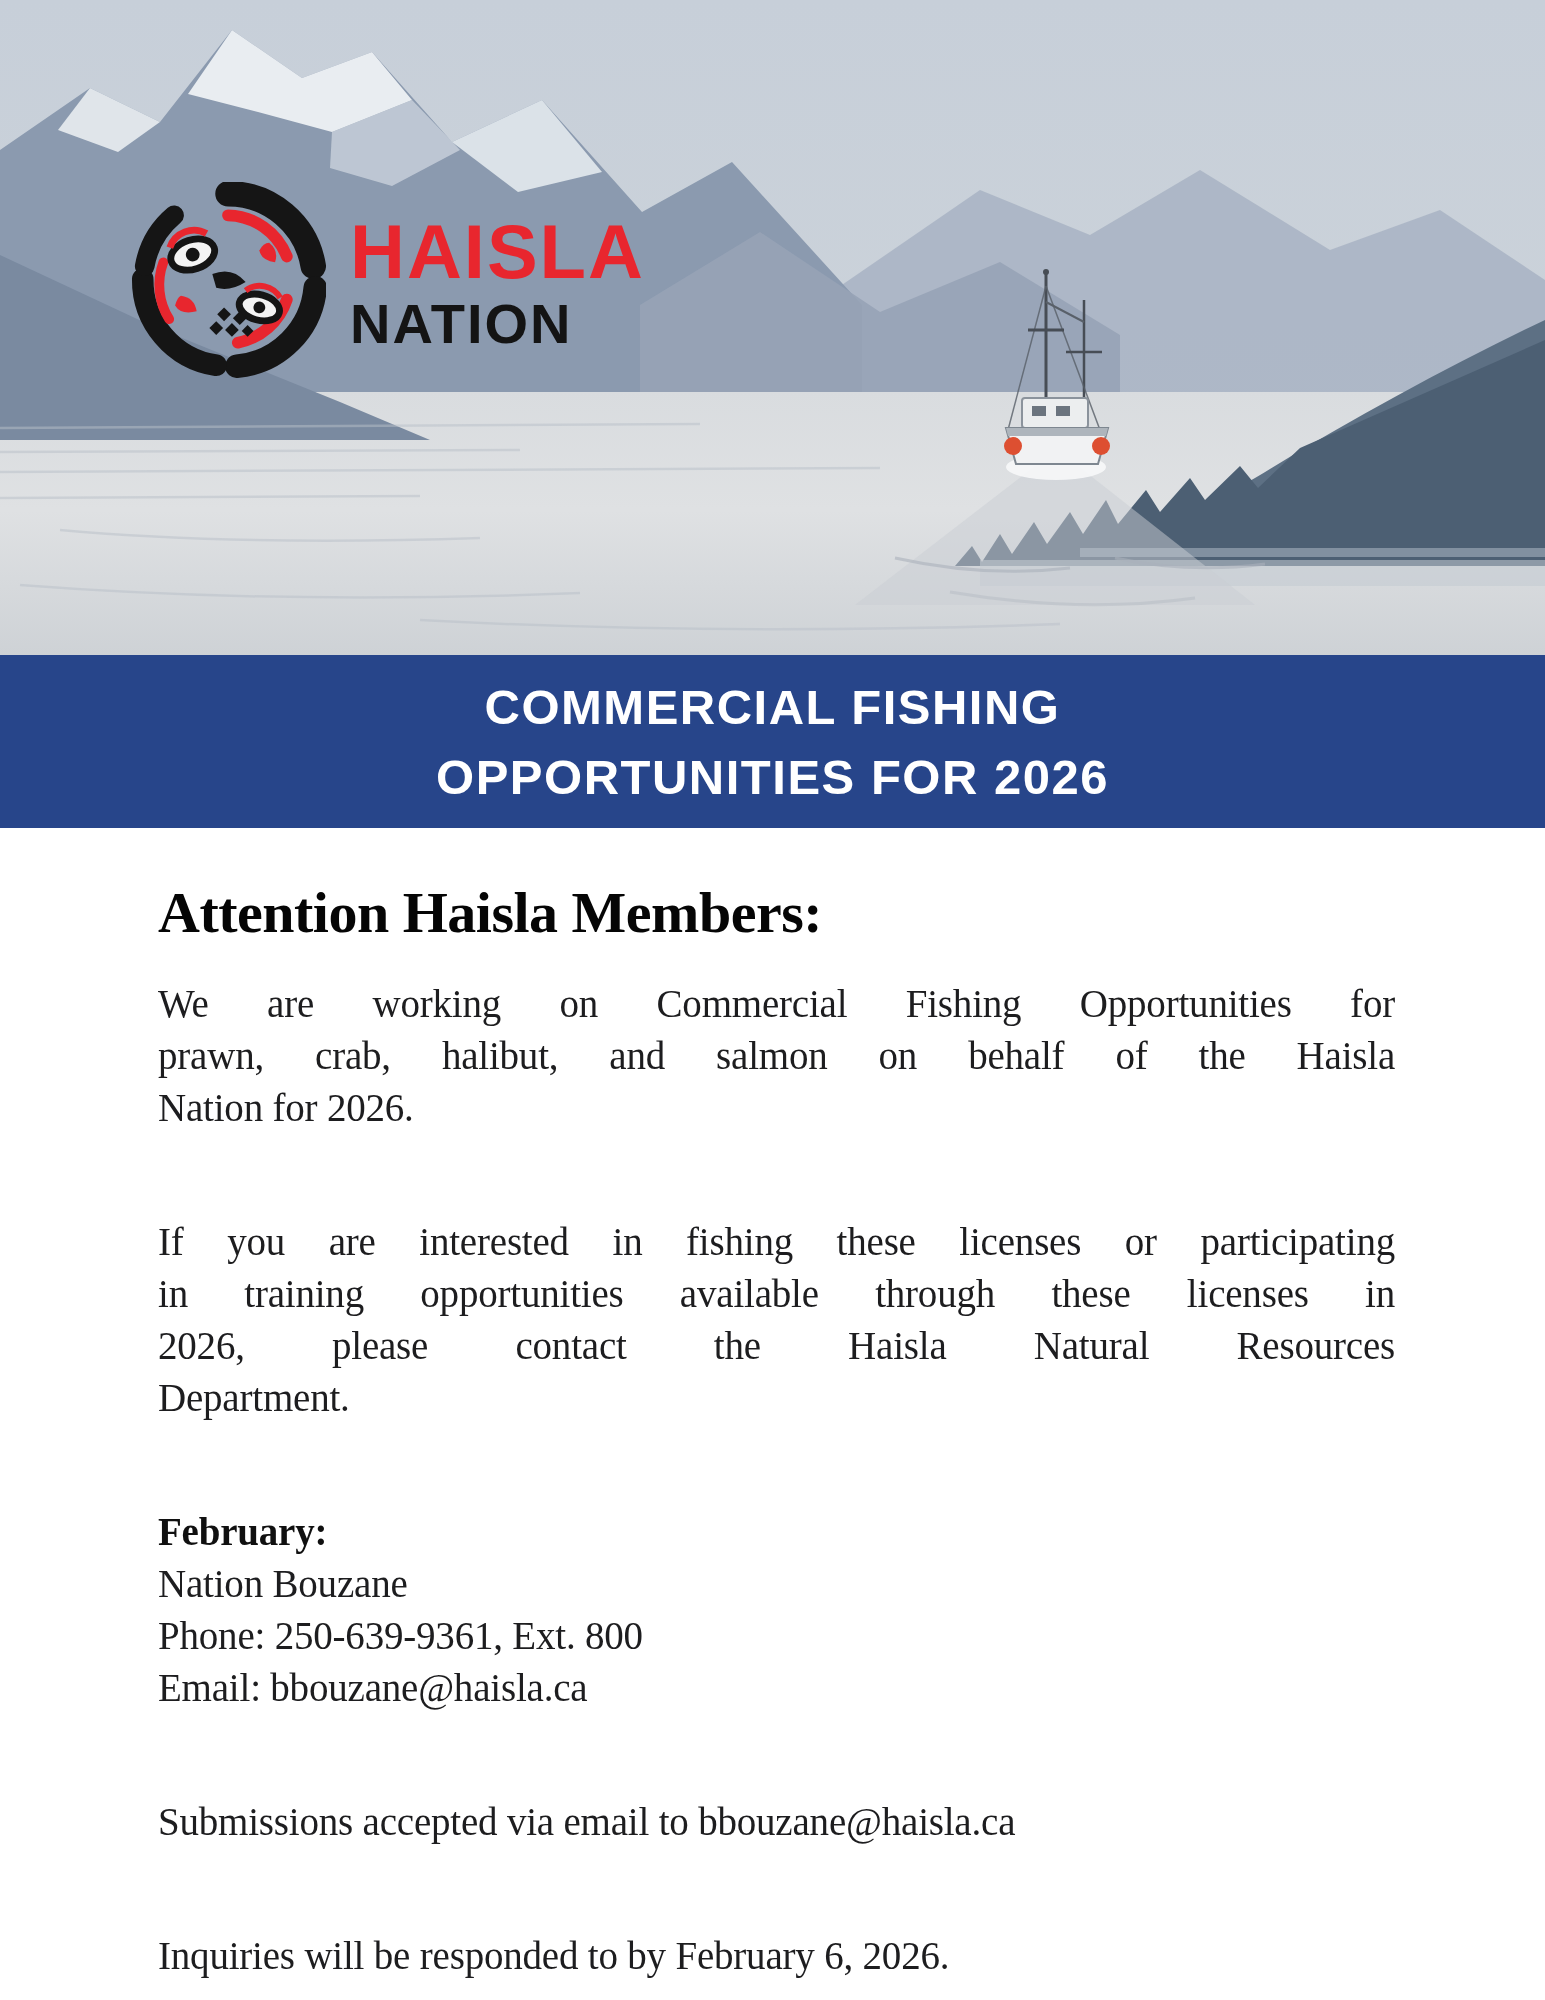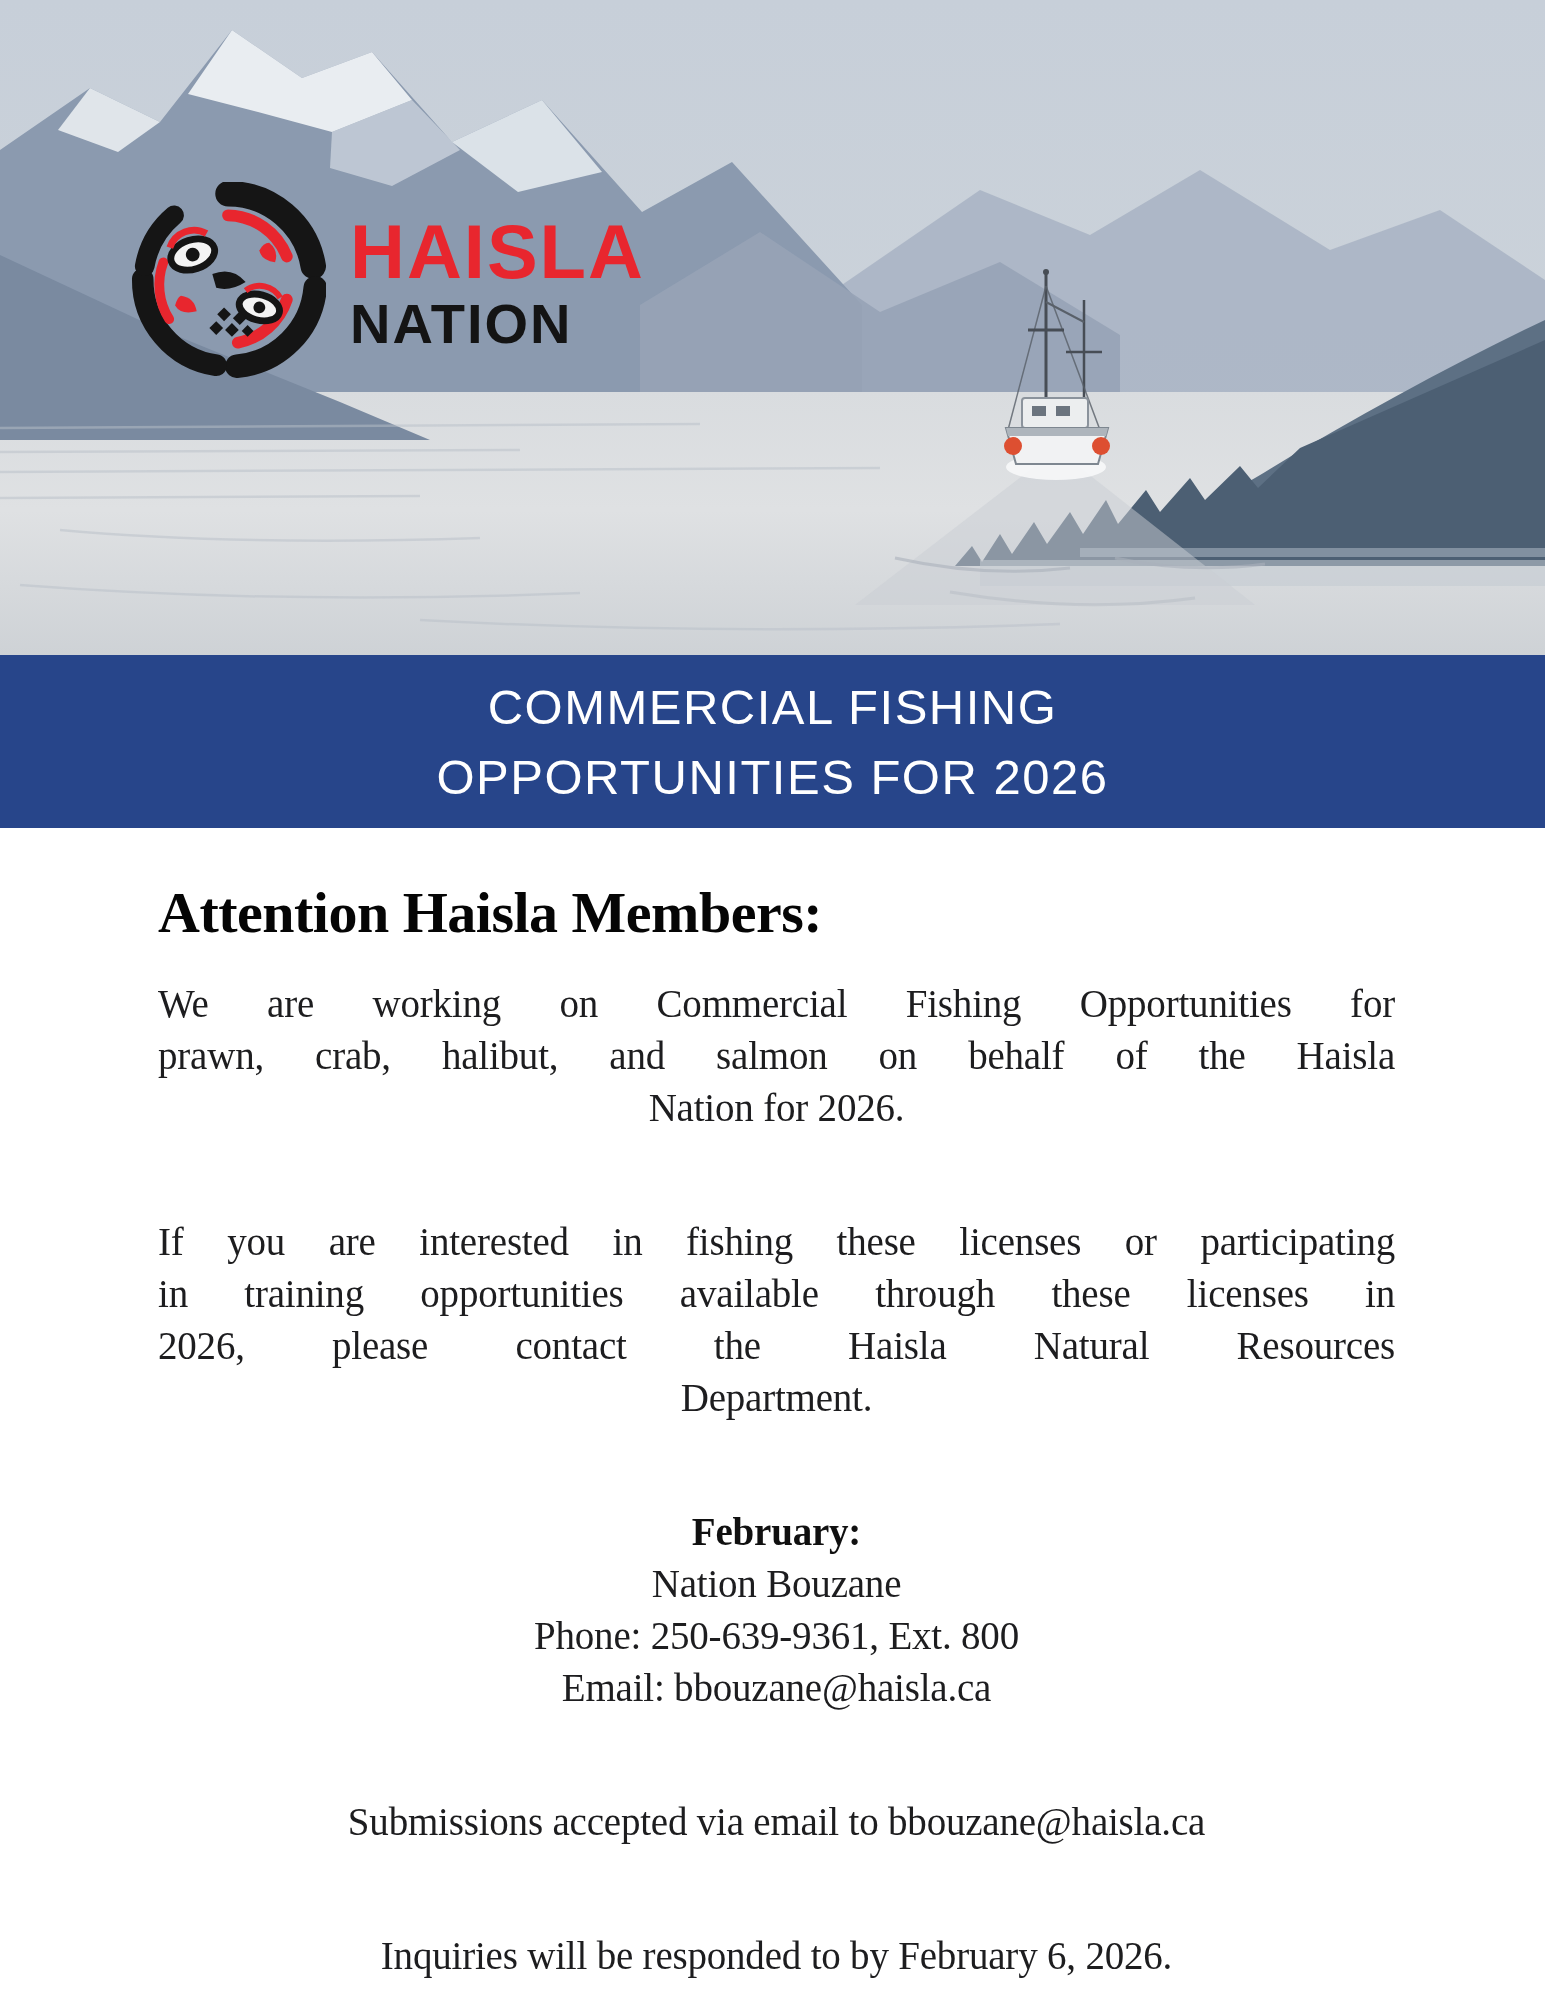--- a/index.html
+++ b/index.html
@@ -23,36 +23,36 @@
   .logo-haisla{font-size:76px;font-weight:700;line-height:72px;letter-spacing:2px;color:#e8262e;}
   .logo-nation{font-size:56px;font-weight:700;line-height:72px;letter-spacing:2px;color:#141414;}
   
   .banner{
     width:1545px;height:173px;
     background:#27458a;
     display:flex;flex-direction:column;align-items:center;justify-content:center;
     color:#ffffff;text-align:center;
   }
   .banner-line{
-    font-size:49px;font-weight:400;letter-spacing:1.5px;line-height:70px;
+    font-size:49px;font-weight:700;letter-spacing:1.5px;line-height:70px;
   }
   
   .body{
     padding:46px 150px 0 158px; 
     color:#1d1d1f;
     font-family:Liberation Serif, serif;
   }
   .heading{
     font-size:58px;font-weight:700;color:#050505;
     letter-spacing:-0.5px;line-height:66px;margin:6px 0 0 0;
   }
   .para{margin-top:82px;font-size:39px;line-height:52px;letter-spacing:-0.2px;}
   .para.first{margin-top:32px;}
   .jl{text-align:justify;text-align-last:justify;}
-  .ll{text-align:center;}
+  .ll{text-align:left;}
   .b{font-weight:700;color:#101010;}
 </style>
 </head>
 <body>
 
 <div class="page">
 
   <div class="hero">
     <svg class="scene" width="1545" height="655" viewBox="0 0 1545 655" preserveAspectRatio="none">
       <defs>

